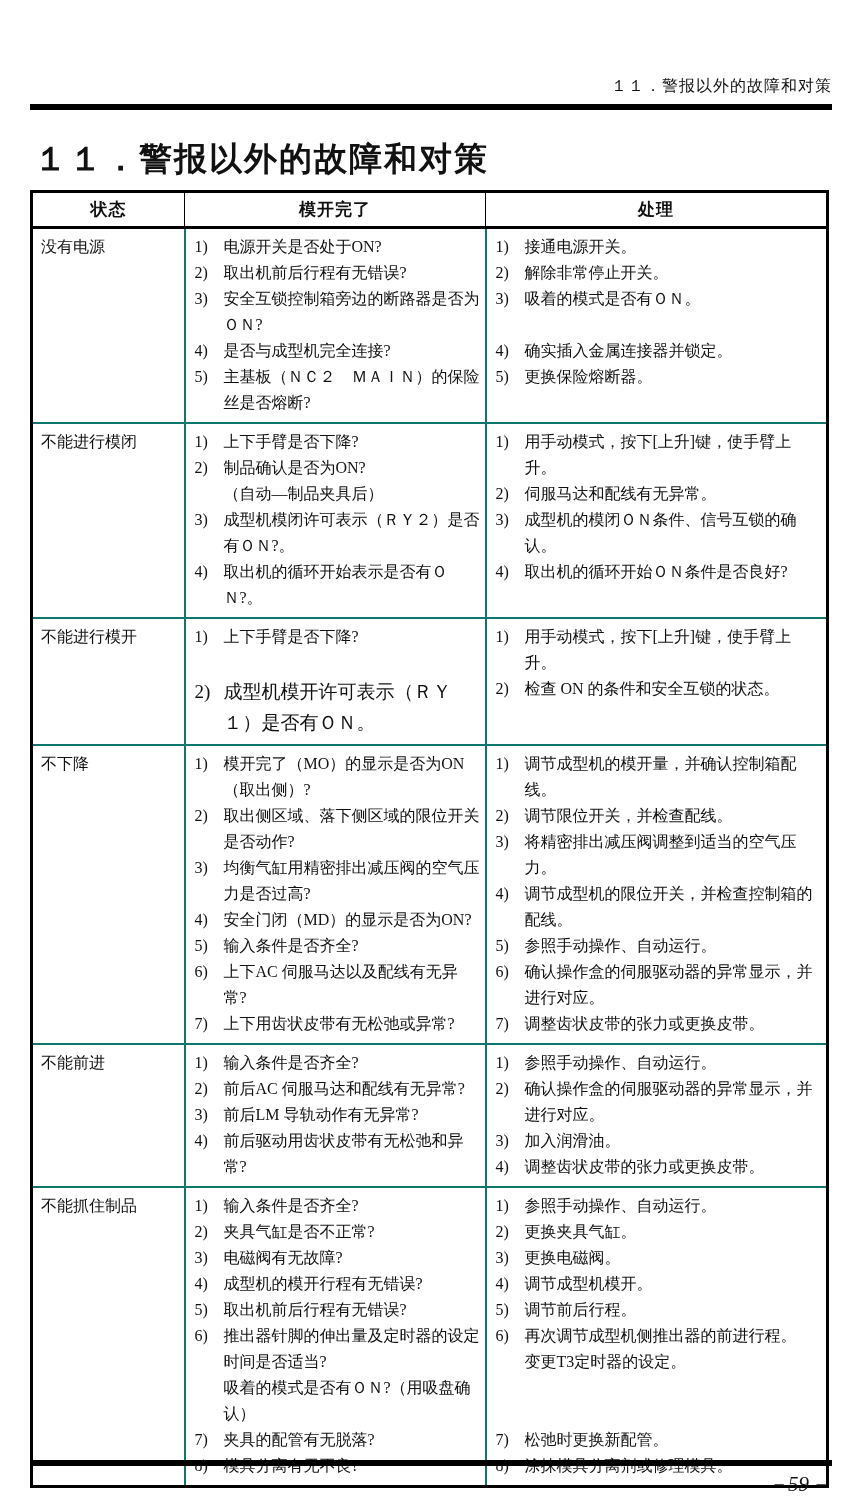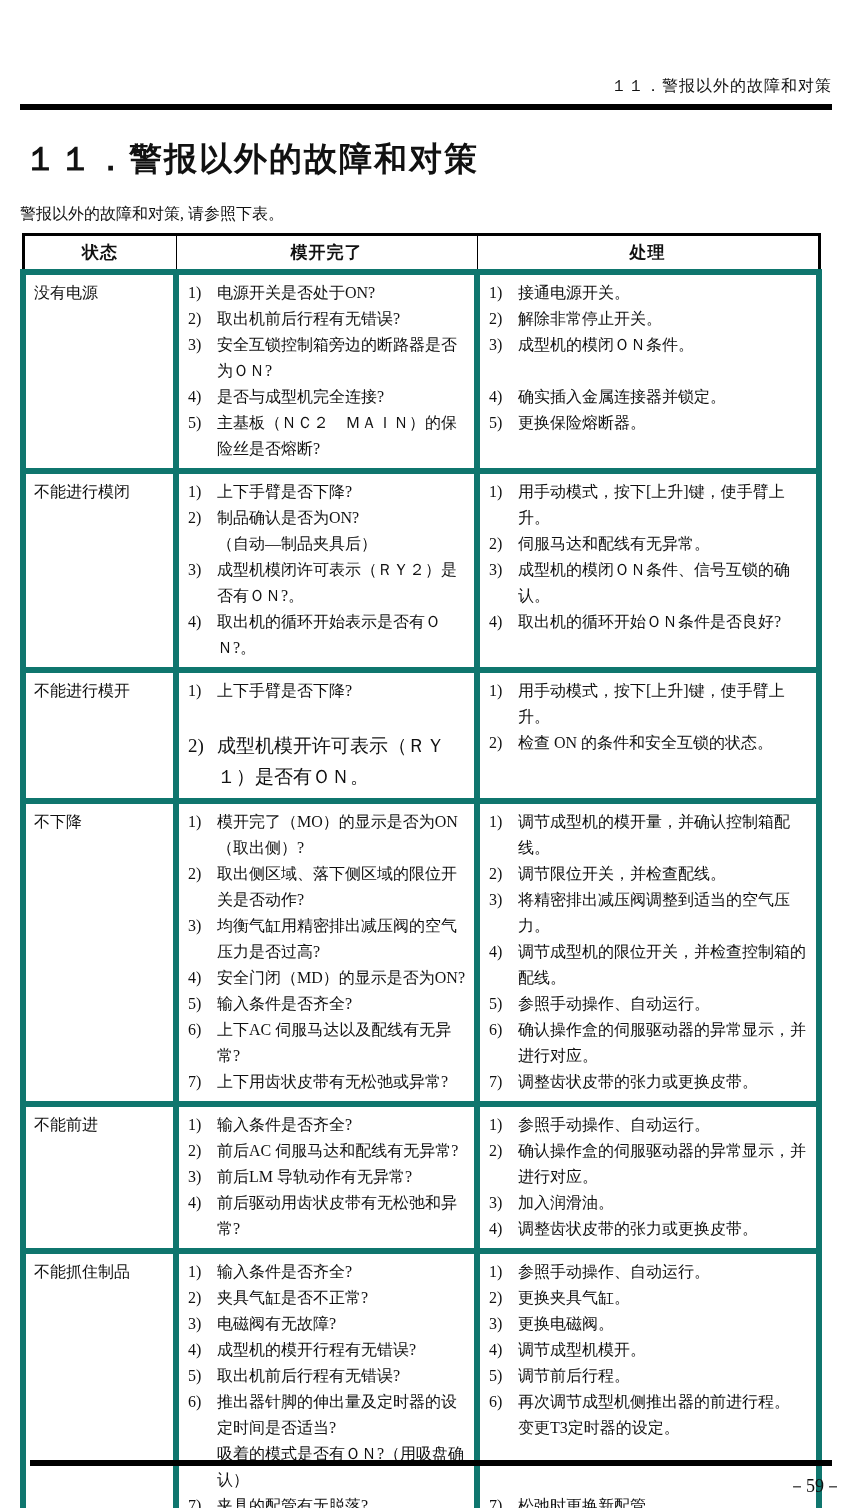--- a/index.html
+++ b/index.html
@@ -1,54 +1,53 @@
 <!DOCTYPE html>
 <html><head>
 <meta charset="utf-8">
 <style>
   html,body{margin:0;padding:0;background:#e8e8e8;}
   .page{
     width:862px;height:1508px;background:#ffffff;position:relative;
-    box-sizing:border-box;padding:76px 30px 0 20px;
+    box-sizing:border-box;padding:76px 30px 0 30px;
     font-family:"Liberation Serif","DejaVu Serif",serif;color:#111;
     margin:0 auto;overflow:hidden;
   }
   .hdr-label{font-size:16px;text-align:right;letter-spacing:1px;}
   .rule{height:6px;background:#000;margin-top:7px;}
   .page-title{font-size:33px;font-weight:bold;margin:27px 0 0 4px;letter-spacing:2px;}
   .intro{font-size:16px;margin-top:22px;}
   table.fault{
     border-collapse:collapse;width:796px;margin-top:8px;
     border:3px solid #000;table-layout:fixed;
   }
   col.c1{width:153px;} col.c2{width:301px;} col.c3{width:342px;}
   th{
     border:1px solid #000;border-bottom:3px solid #000;
     font-weight:bold;font-size:17px;padding:5px 0;letter-spacing:1px;
   }
   td{
-    border:6px solid #0f766e;vertical-align:top;
+    border:2px solid #0f766e;vertical-align:top;
     font-size:16px;line-height:26px;padding:5px 4px 6px 6px;
   }
   td.status{padding-left:8px;}
   .item{display:flex;}
   .item .num{flex:0 0 32px;padding-left:3px;box-sizing:border-box;}
   .item .txt{flex:1;white-space:pre-line;}
   .item.big{font-size:19px;line-height:31px;}
   .footer-rule{position:absolute;left:30px;right:30px;bottom:42px;height:6px;background:#000;}
-  .page-num{position:absolute;right:20px;bottom:10px;font-size:18px;}
+  .page-num{position:absolute;right:32px;bottom:10px;font-size:21px;font-style:italic;}
 </style>
 </head>
 <body>
 
 <div class="page">
   <div class="hdr-label">１１．警报以外的故障和对策</div>
   <div class="rule"></div>
   <div class="page-title">１１．警报以外的故障和对策</div>
-  <div class="intro">警报以外的故障和对策, 请参照下表。</div>
 
   <table class="fault">
     <colgroup>
         <col class="c1">
         <col class="c2">
         <col class="c3">
       </colgroup>
     <thead>
         <tr id="thead-row">
           <th>状态</th>
@@ -85,21 +84,21 @@
             <div class="item">
               <span class="num">1)</span>
               <span class="txt">接通电源开关。</span>
             </div>
             <div class="item">
               <span class="num">2)</span>
               <span class="txt">解除非常停止开关。</span>
             </div>
             <div class="item">
               <span class="num">3)</span>
-              <span class="txt">成型机的模闭ＯＮ条件。</span>
+              <span class="txt">吸着的模式是否有ＯＮ。</span>
             </div>
             <div class="item" style="margin-top: 26px;">
               <span class="num">4)</span>
               <span class="txt">确实插入金属连接器并锁定。</span>
             </div>
             <div class="item">
               <span class="num">5)</span>
               <span class="txt">更换保险熔断器。</span>
             </div>
           </td>

